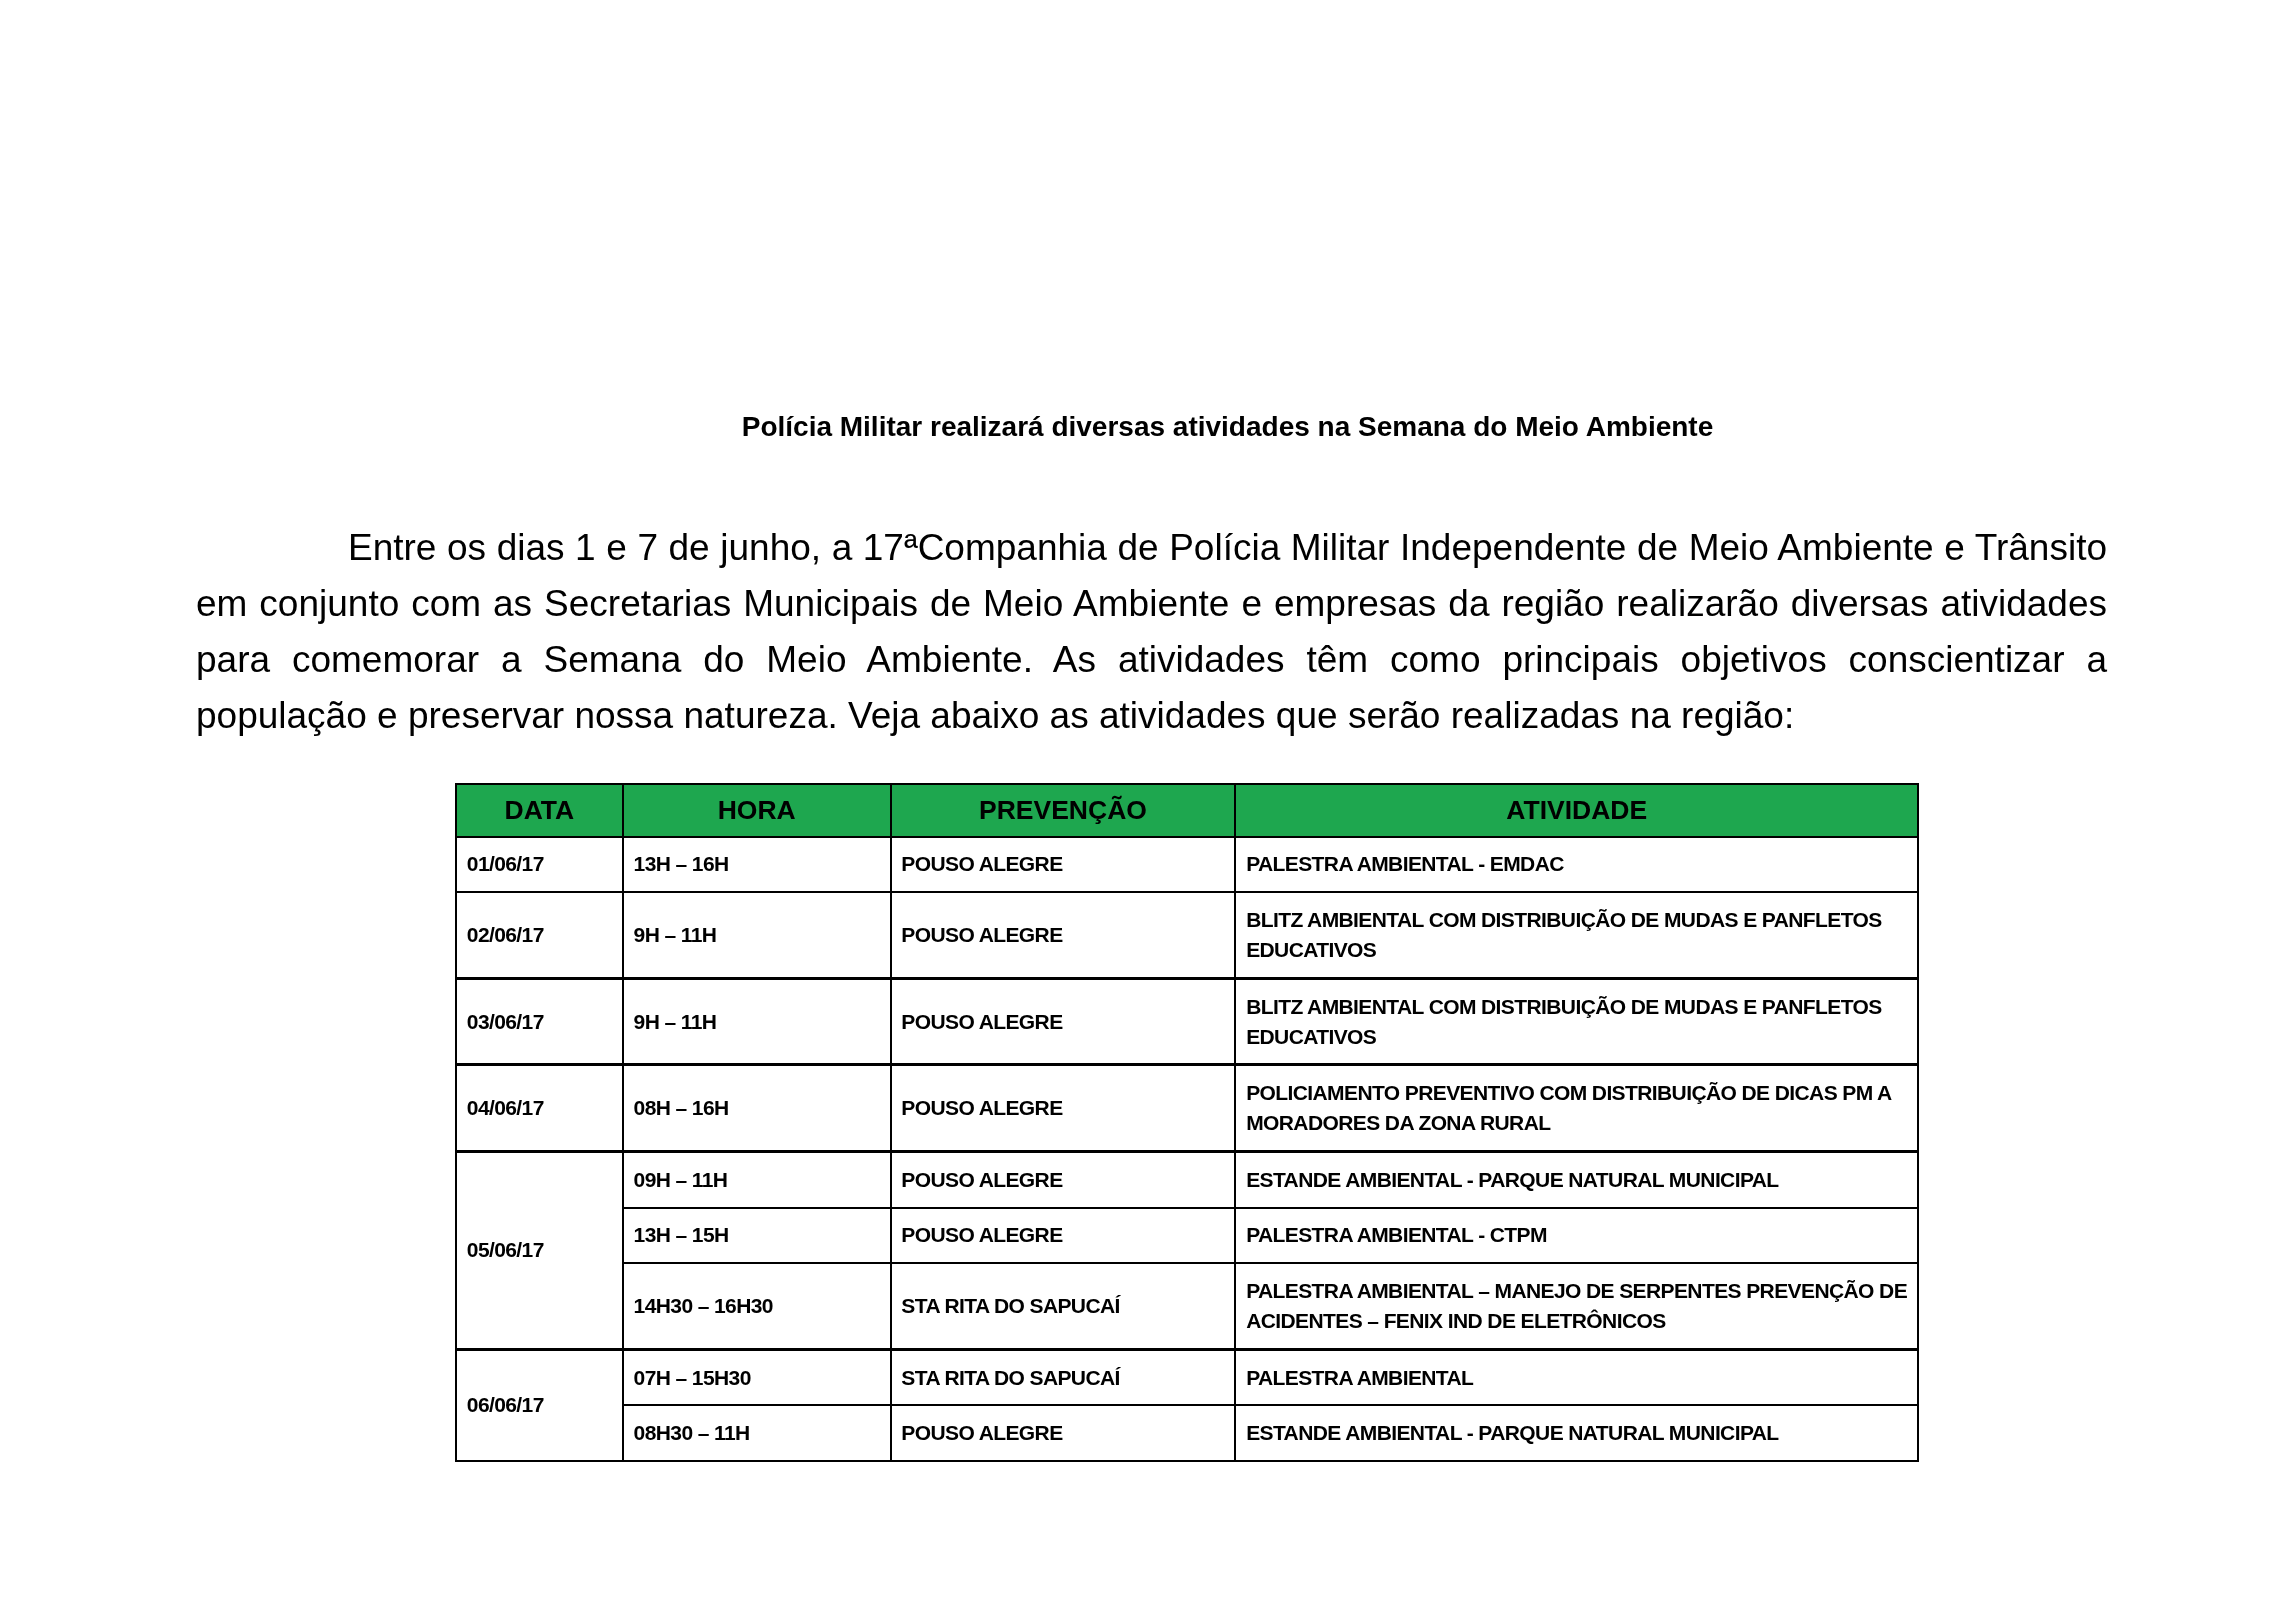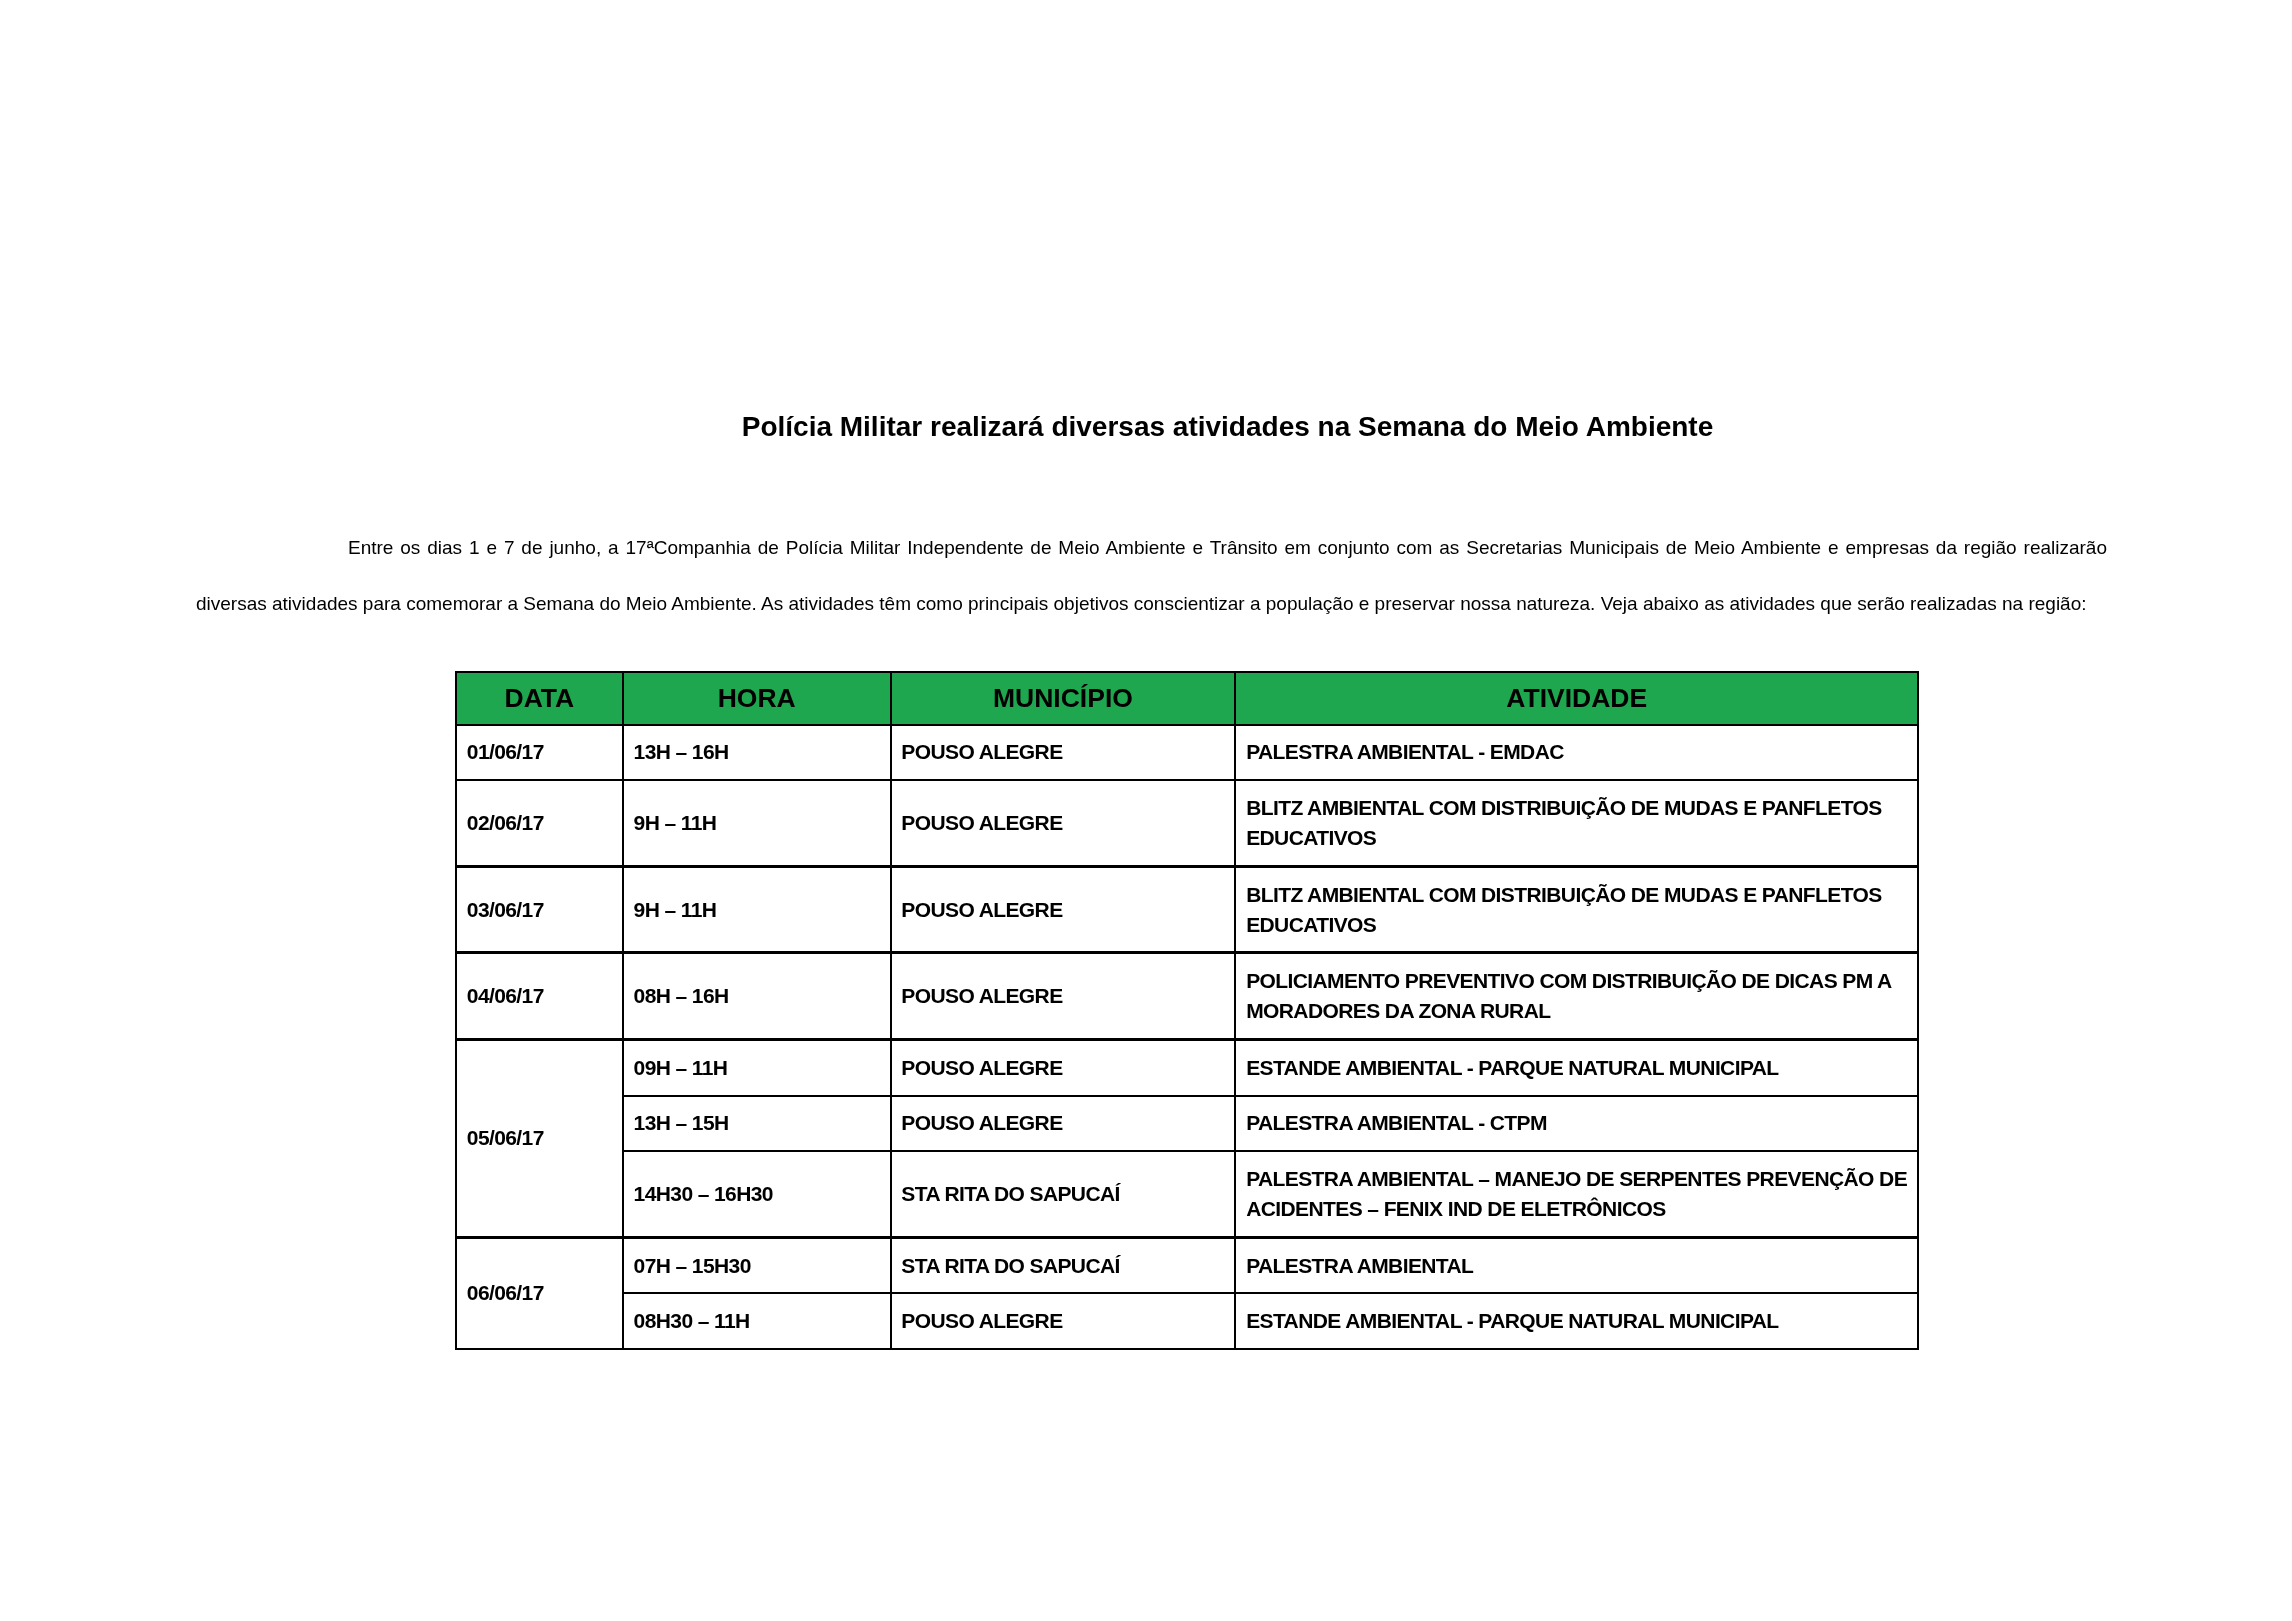--- a/index.html
+++ b/index.html
@@ -30,21 +30,21 @@
     text-align: center;
     text-indent: 152px;
     font-size: 28px;
     font-weight: 700;
     line-height: 39px;
     letter-spacing: 0px;
   }
   .intro {
     margin: 0;
     margin-top: 74px;
-    font-size: 19px;
+    font-size: 37px;
     font-weight: 400;
     line-height: 56px;
     text-align: justify;
     text-indent: 152px;
   }
   table.schedule {
     border-collapse: collapse;
     margin-left: 259px;
     margin-top: 39px;
     width: 1407px;
@@ -86,21 +86,21 @@
 
     <h1 class="doc-title">Polícia Militar realizará diversas atividades na Semana do Meio Ambiente</h1>
 
     <p class="intro">Entre os dias 1 e 7 de junho, a 17ªCompanhia de Polícia Militar Independente de Meio Ambiente e Trânsito em conjunto com as Secretarias Municipais de Meio Ambiente e empresas da região realizarão diversas atividades para comemorar a Semana do Meio Ambiente. As atividades têm como principais objetivos conscientizar a população e preservar nossa natureza. Veja abaixo as atividades que serão realizadas na região:</p>
 
     <table class="schedule">
       <thead>
         <tr>
           <th class="col-data">DATA</th>
           <th class="col-hora">HORA</th>
-          <th class="col-municipio">MUNICÍPIO</th>
+          <th class="col-municipio">PREVENÇÃO</th>
           <th class="col-atividade">ATIVIDADE</th>
         </tr>
       </thead>
       <tbody>
           <tr>
             <td class="col-data" rowspan="1">01/06/17</td>
             <td class="col-hora">13H – 16H</td>
             <td class="col-municipio">POUSO ALEGRE</td>
             <td class="col-atividade">PALESTRA AMBIENTAL - EMDAC</td>
           </tr>

